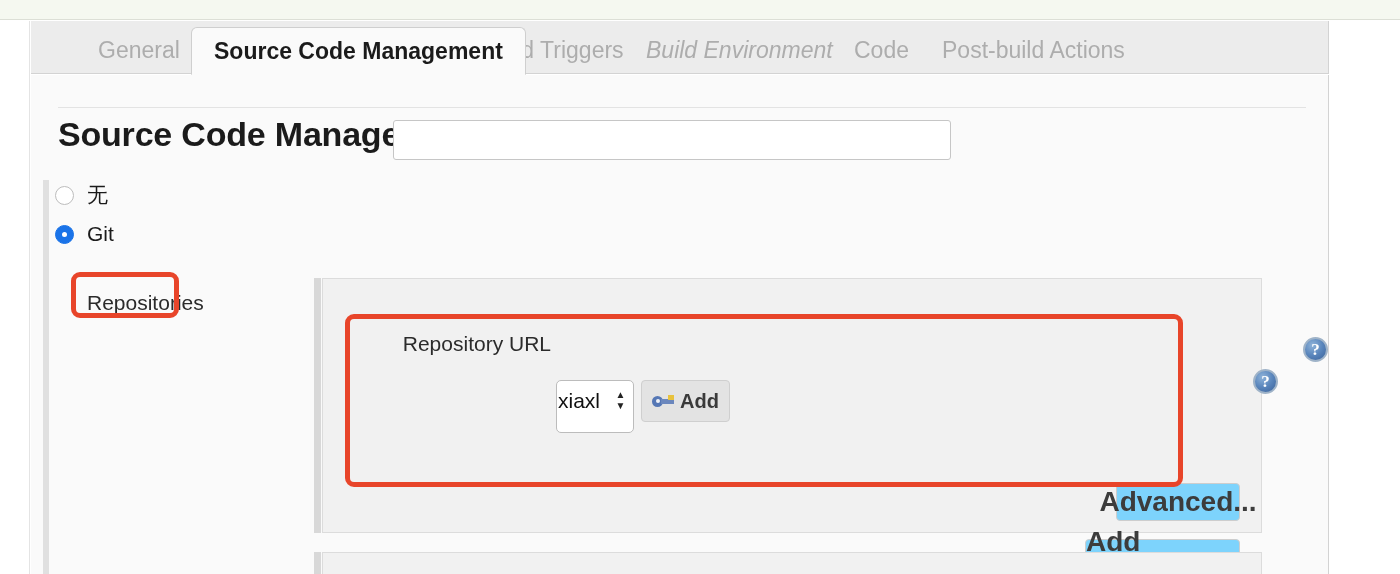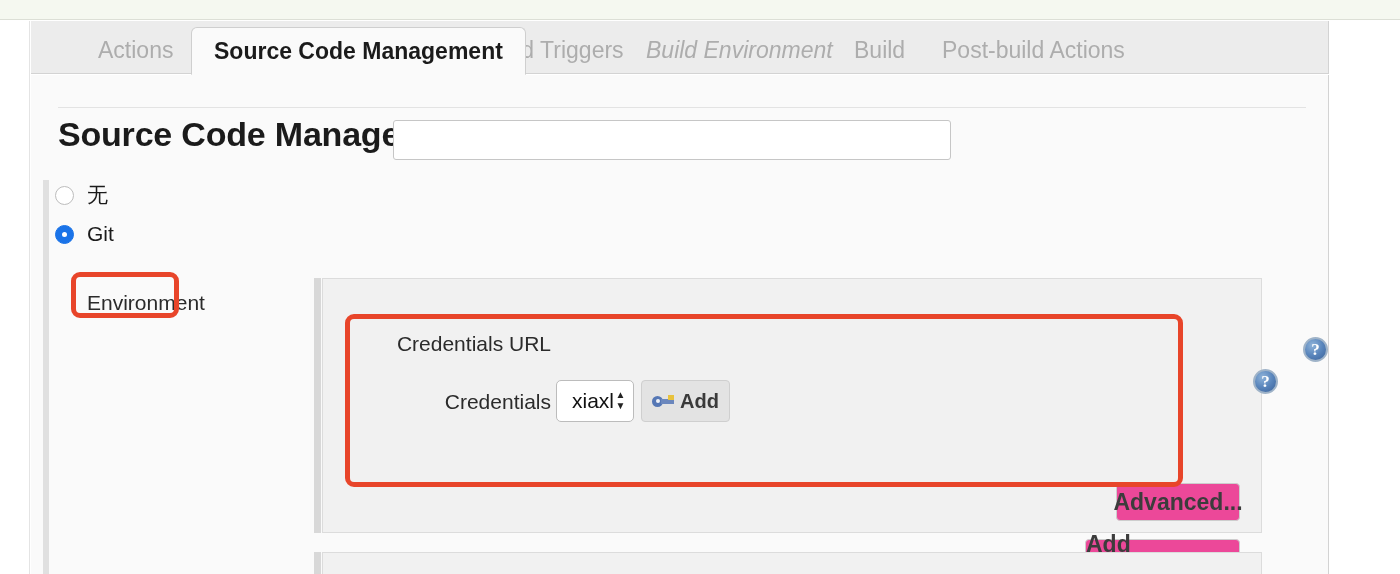--- a/index.html
+++ b/index.html
@@ -194,27 +194,27 @@
         #3a3a3a 13px, #3a3a3a 24px,
         #b9b9b9 24px, #b9b9b9 28px,
         #555 28px, #555 40px,
         #a0a0a0 40px, #a0a0a0 45px);
     filter: blur(1.1px);
     opacity: .92;
   }
 
   #creds-select {
     position: absolute; left: 223px; top: 92px;
-    width: 78px; height: 42px;
+    width: 78px; height: 53px;
     background: #ffffff;
     border: 1px solid #bcbcbc;
     border-radius: 5px;
     font-size: 21px;
     color: #111;
-    padding-left: 15px;
+    padding-left: 1px;
     line-height: 40px;
     cursor: pointer;
   }
   #creds-arrows {
     position: absolute; right: 7px; top: 8px;
     width: 11px; height: 26px;
     color: #222;
     font-size: 10px;
     line-height: 11px;
     text-align: center;
@@ -249,24 +249,24 @@
     position: absolute; left: 9px; top: 4px;
     width: 13px; height: 5px; background: #6b87bd;
   }
   .key-icon .tooth {
     position: absolute; left: 16px; top: 0px;
     width: 6px; height: 5px; background: #e8c23c;
   }
 
   .jbtn {
     position: absolute;
-    background: #ec4899;
+    background: #7dd3fc;
     border: 1px solid #cdcdcd;
     border-radius: 4px;
-    font-size: 23px; font-weight: bold;
+    font-size: 28px; font-weight: bold;
     color: #3c3c3c;
     display: flex; align-items: center; justify-content: center;
     cursor: pointer;
   }
   #btn-advanced  { left: 1085px; top: 408px; width: 124px; height: 38px; }
   #btn-add-repo  { left: 1054px; top: 464px; width: 155px; height: 38px; }
   #branch-panel {
     position: absolute; left: 291px; top: 477px;
     width: 940px; height: 76px;
     background: #f1f1f1;
@@ -316,55 +316,54 @@
 <body>
 
 <div id="top-strip"></div>
 
 <div id="page">
 
   <div id="left-gutter"></div>
   <div id="right-gutter"></div>
 
   <div id="tabbar">
-    <div class="tab" id="tab-0" style="left: 45px;">Actions</div>
+    <div class="tab" id="tab-0" style="left: 45px;">General</div>
     <div class="tab active" id="tab-1" style="left: 160px;">Source Code Management</div>
     <div class="tab" id="tab-2" style="left: 430px;">Build Triggers</div>
     <div class="tab" id="tab-3" style="left: 593px; font-style: italic;">Build Environment</div>
-    <div class="tab" id="tab-4" style="left: 801px;">Build</div>
+    <div class="tab" id="tab-4" style="left: 801px;">Code</div>
     <div class="tab" id="tab-5" style="left: 889px; text-align: right;">Post-build Actions</div>
   </div>
 
   <div id="config">
 
     <div id="config-rule"></div>
 
     <div id="scm-title">Source Code Management</div>
 
     <div class="rail" id="rail-scm"></div>
 
     <div class="radio-row" id="radio-none">
       <span class="radio"></span>
       <span>无</span>
     </div>
     <div class="radio-row" id="radio-git">
       <span class="radio checked"></span>
       <span>Git</span>
     </div>
 
-    <div id="repo-label">Environment</div>
+    <div id="repo-label">Repositories</div>
     <div class="vbar" id="vbar-repo"></div>
 
     <div id="repo-panel">
       <div id="repo-inner">
 
-        <div class="field-label" id="lbl-repo-url">Credentials URL</div>
-
-
-        <div class="field-label" id="lbl-creds">Credentials</div>
+        <div class="field-label" id="lbl-repo-url">Repository URL</div>
+
+
 
         <div id="creds-select">
           <span>xiaxl</span>
           <span id="creds-arrows">▲<br>▼</span>
         </div>
 
         <div id="add-cred-btn">
           <span class="key-icon">
             <span class="bow"></span>
               <span class="shaft"></span>

